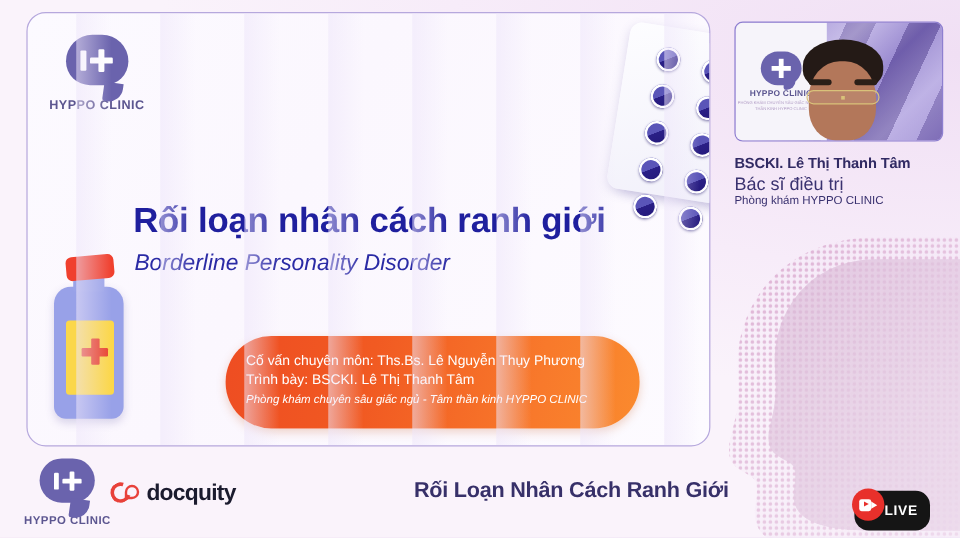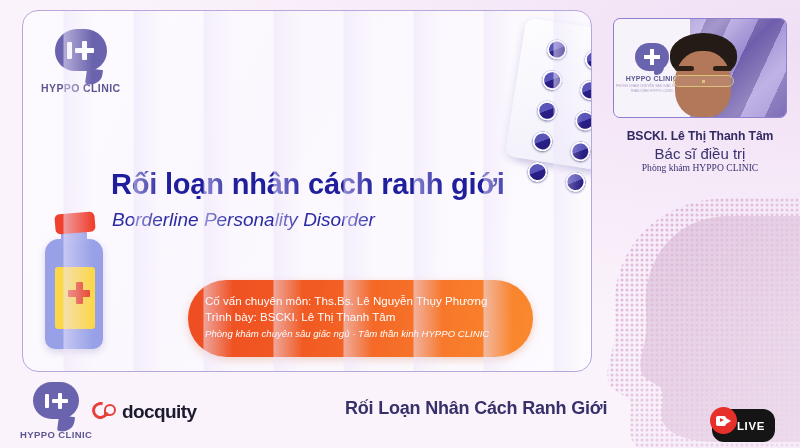--- a/index.html
+++ b/index.html
@@ -148,21 +148,21 @@
     color:#fff;
     padding:13px 0 0 17px;
     box-shadow:0 3px 8px rgba(200,90,30,.25);
   }
   .callout-line{ font-size:11.6px; line-height:16px; white-space:nowrap; }
   .callout-note{ font-size:9.6px; font-style:italic; margin-top:3px; white-space:nowrap; }
 
   
   #speaker-panel{
     position:absolute; left:612px; top:18px; width:176px;
-    display:flex; flex-direction:column; align-items:center;
+    display:flex; flex-direction:column; align-items:flex-start;
   }
   #video-tile{
     width:174px; height:100px; border-radius:7px;
     border:1.5px solid #8e7fd0;
     overflow:hidden; position:relative;
     background:#cdbfe8;
   }
   .vid-geo{
     position:absolute; inset:0;
     background:
@@ -223,21 +223,21 @@
     position:absolute; top:40%; width:26%; height:6%;
     background:#2b1f18; border-radius:4px;
   }
   .ph-brow.l{ left:12%; } .ph-brow.r{ right:12%; }
 
   #speaker-name{
     margin-top:11px; font-size:12.2px; font-weight:700;
     color:#312a63; letter-spacing:-.1px;
   }
   #speaker-role{ margin-top:2px; font-size:15px; color:#3a3270; }
-  #speaker-org{ font-size:9.6px; color:#3a3270;font-family:Liberation Serif, serif; }
+  #speaker-org{ font-size:9.6px; color:#3a3270; }
 
   
   #footer{
     position:absolute; left:0; bottom:0; width:800px; height:72px;
   }
   #footer-logo{ left:20px; top:8px; }
   #footer-logo .bubble{ width:46px; height:37px; border-radius:19px; }
   #footer-logo .bubble-mark{ width:46px; height:37px; }
   #footer-logo .bubble-wrap{ width:54px; height:44px; }
   #footer-logo .mark-bar{ width:4px; height:14px; }

